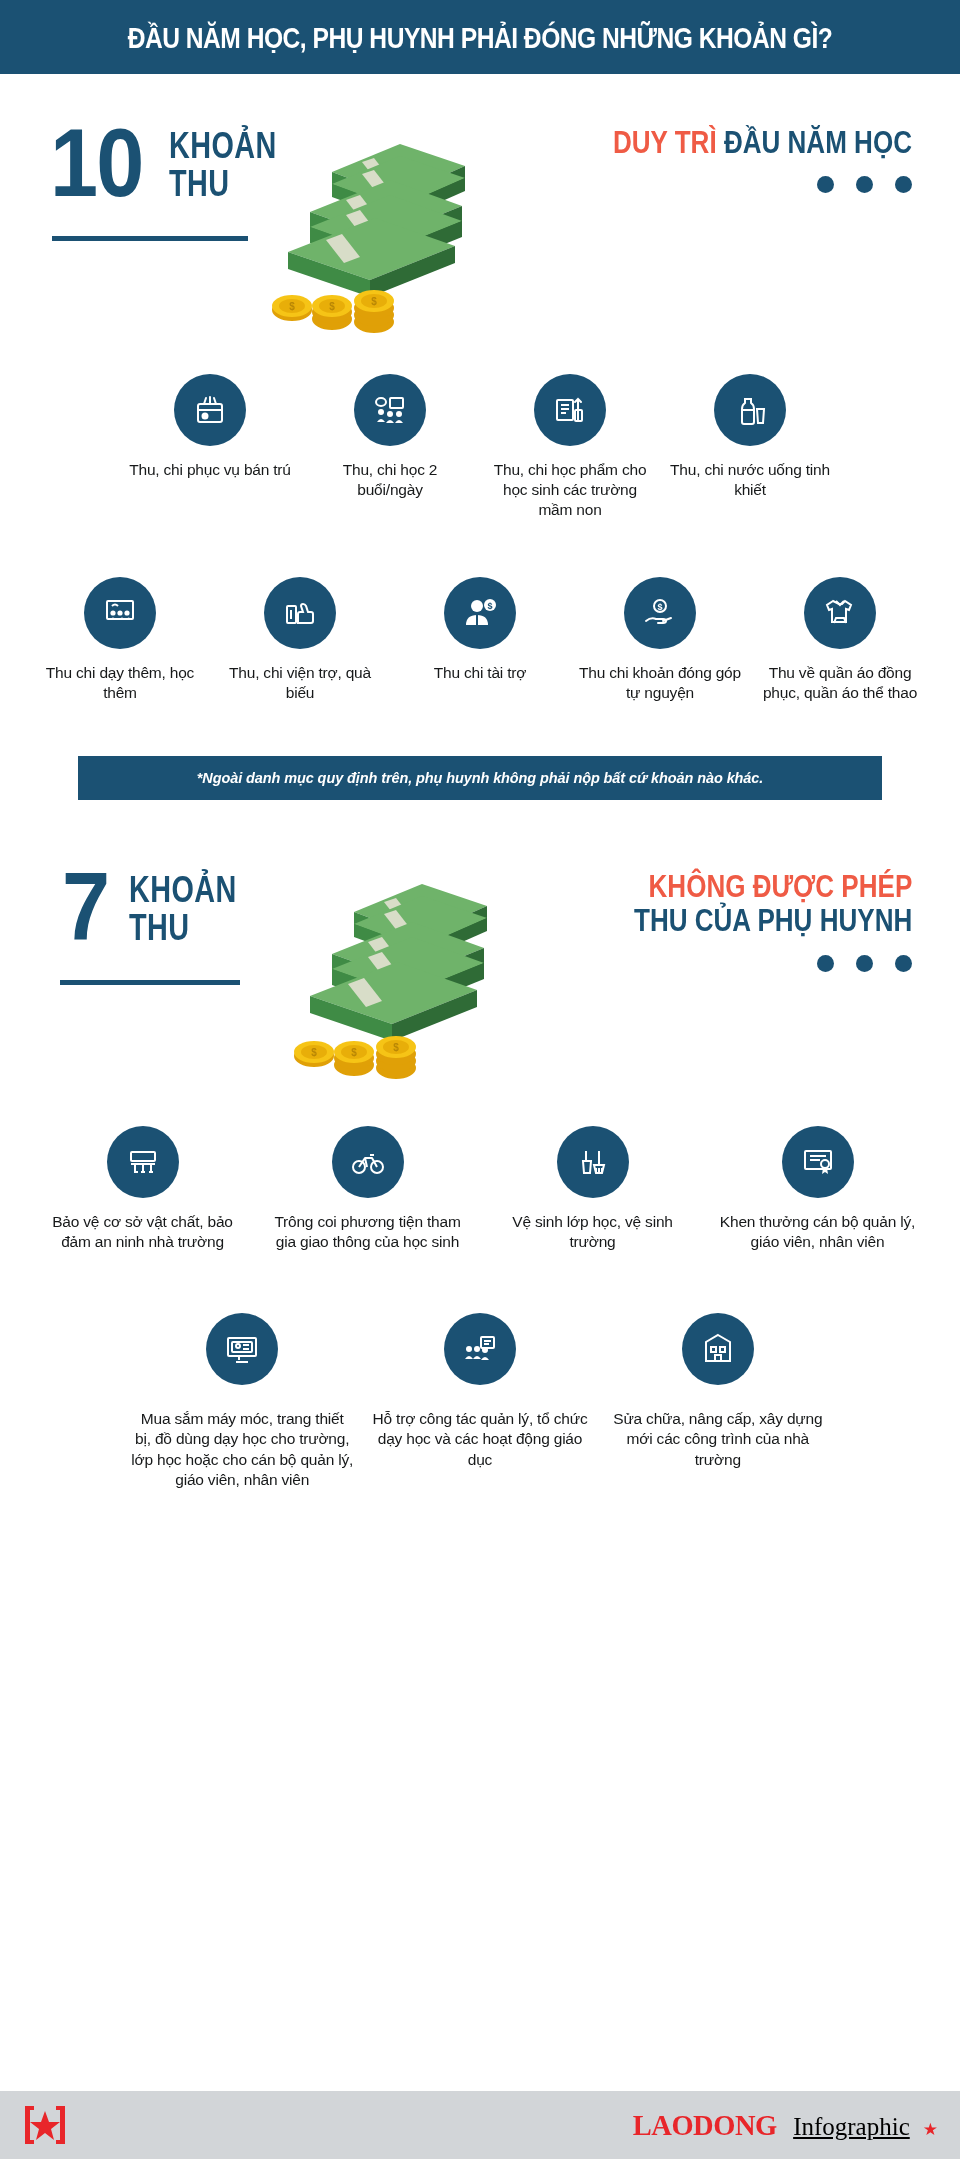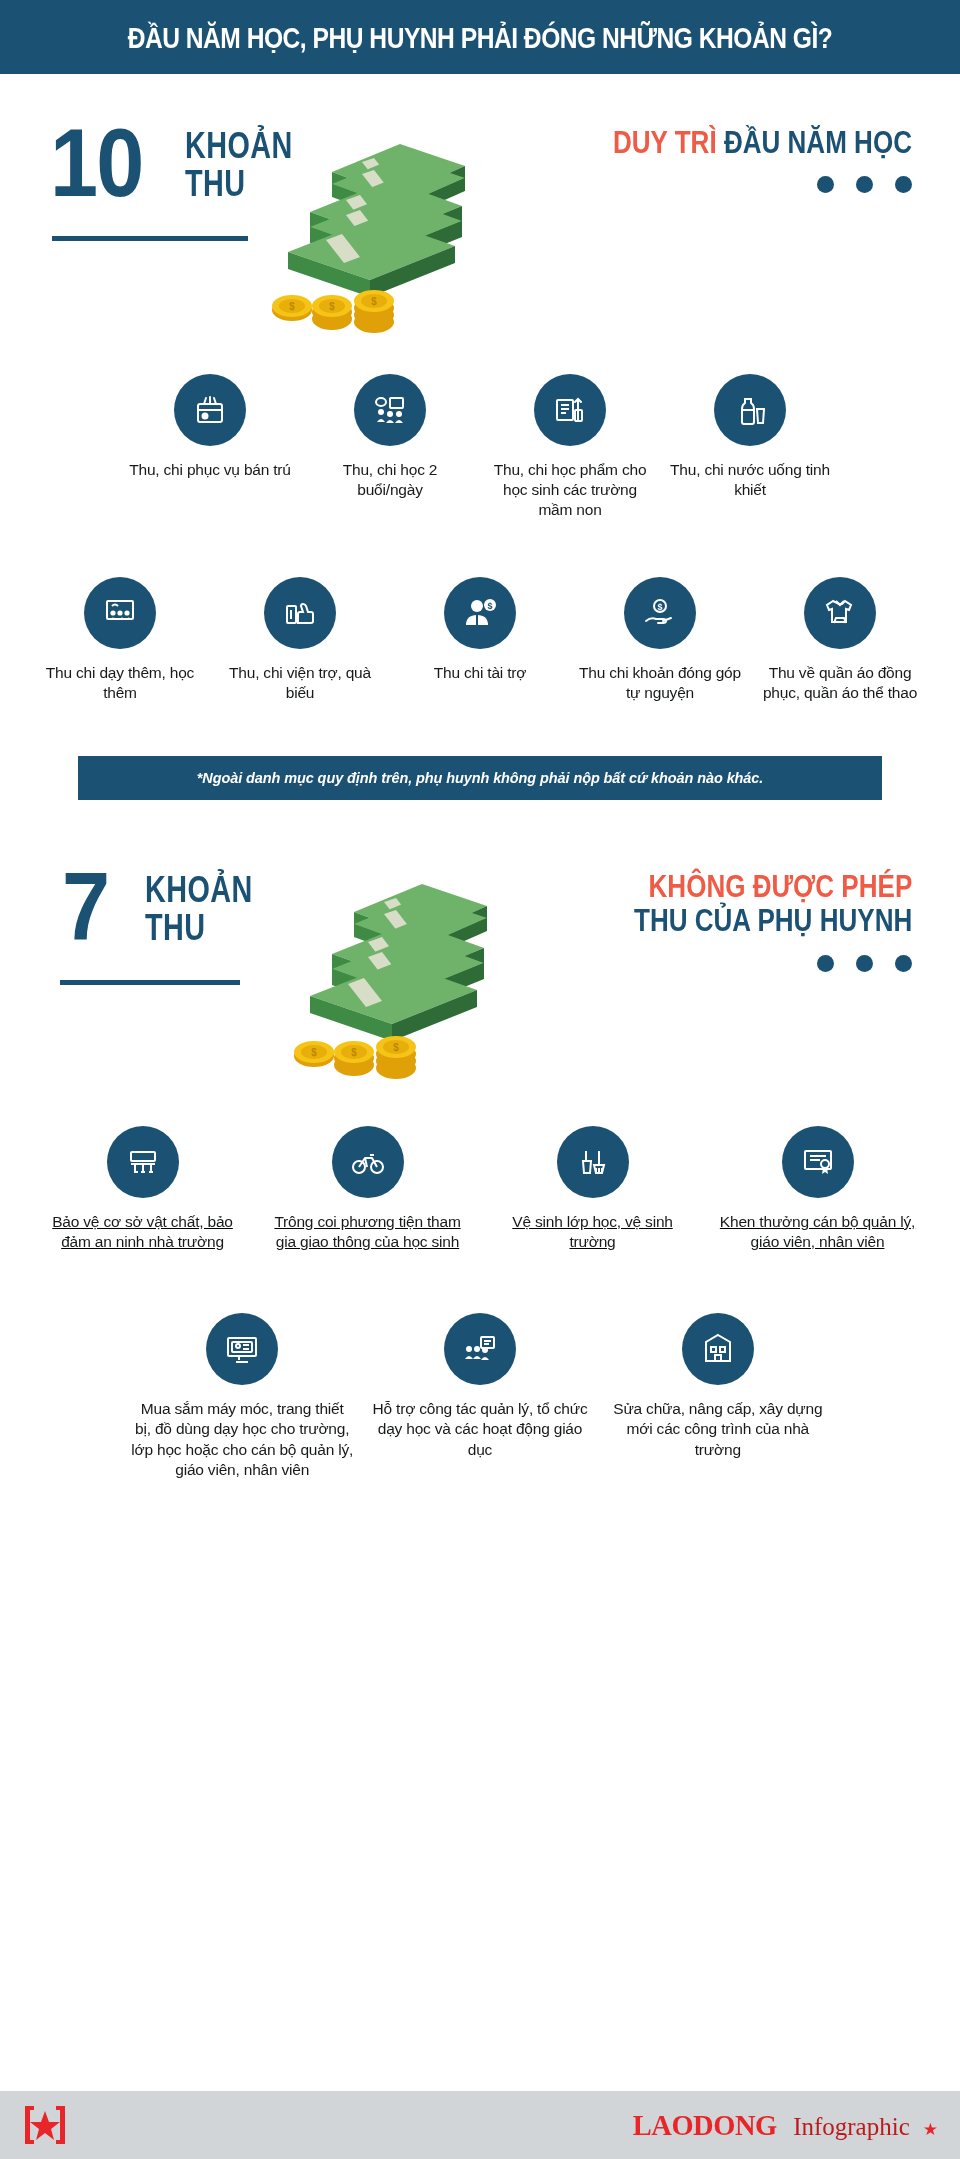--- a/index.html
+++ b/index.html
@@ -59,21 +59,20 @@
     position: relative;
     width: 100%;
     height: 300px;
   }
   .hero-left {
     position: absolute;
     left: 50px;
     top: 48px;
     display: flex;
     align-items: flex-start;
-    gap: 16px;
   }
   .hero-num {
     color: #1b5173;
     font-size: 96px;
     font-weight: bold;
     line-height: 0.85;
     letter-spacing: -2px;
     transform: scaleX(0.9);
     transform-origin: left top;
   }
@@ -145,22 +144,22 @@
     gap: 0px;
   }
   .cell {
     width: 20%;
     display: flex;
     flex-direction: column;
     align-items: center;
     text-align: center;
     padding: 0 8px;
   }
-  .cell.quarter { width: 25%; text-decoration: underline; }
-  .cell.third { width: 29%; }
+  .cell.quarter { width: 25%; }
+  .cell.third { width: 29%; gap: 10px; }
   .circle {
     width: 72px; height: 72px;
     border-radius: 50%;
     background: #1b5173;
     display: flex;
     align-items: center;
     justify-content: center;
     margin-bottom: 14px;
     flex: none;
   }
@@ -207,23 +206,24 @@
   }
   .brand-lao {
     color: #e8262a;
     font-size: 30px;
     font-weight: bold;
     letter-spacing: -0.5px;
     font-family: "Liberation Serif", serif;
     transform: scaleX(0.95);
   }
   .brand-info {
-    color: #b91c1c;
+    color: #000000;
     font-size: 25px;
     font-family: "Liberation Serif", serif;
+    text-decoration: underline;
   }
   .brand-star { color: #e8262a; font-size: 17px; }
 </style>
 </head>
 <body>
 
 <div id="page">
   <div class="gutter left"></div>
   <div class="gutter right"></div>
 

